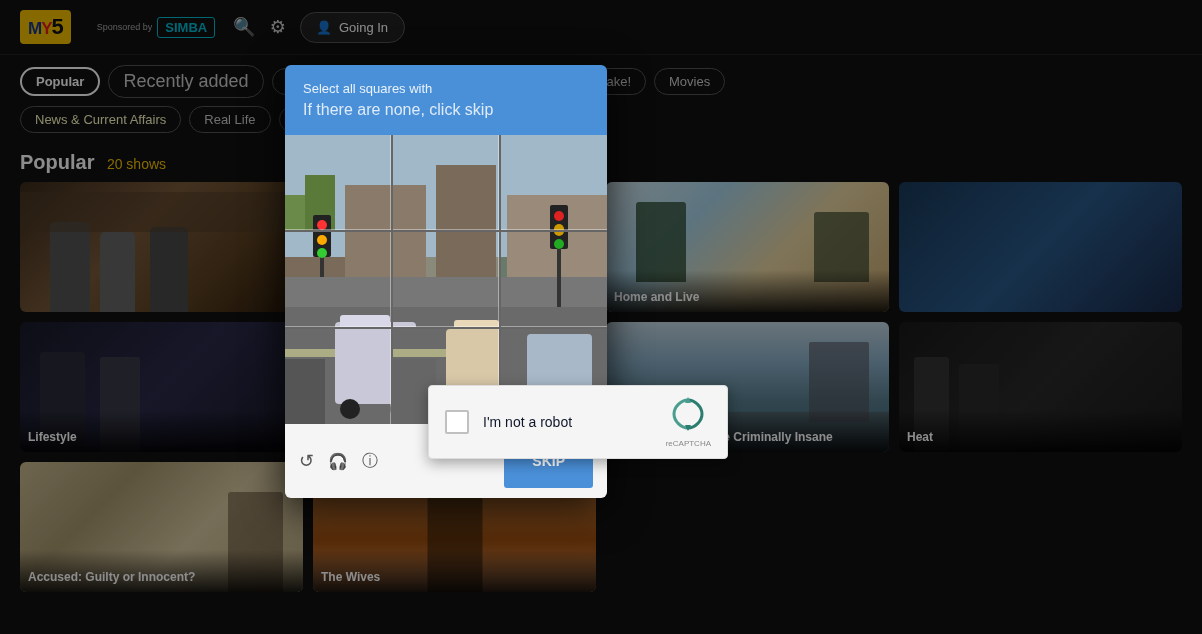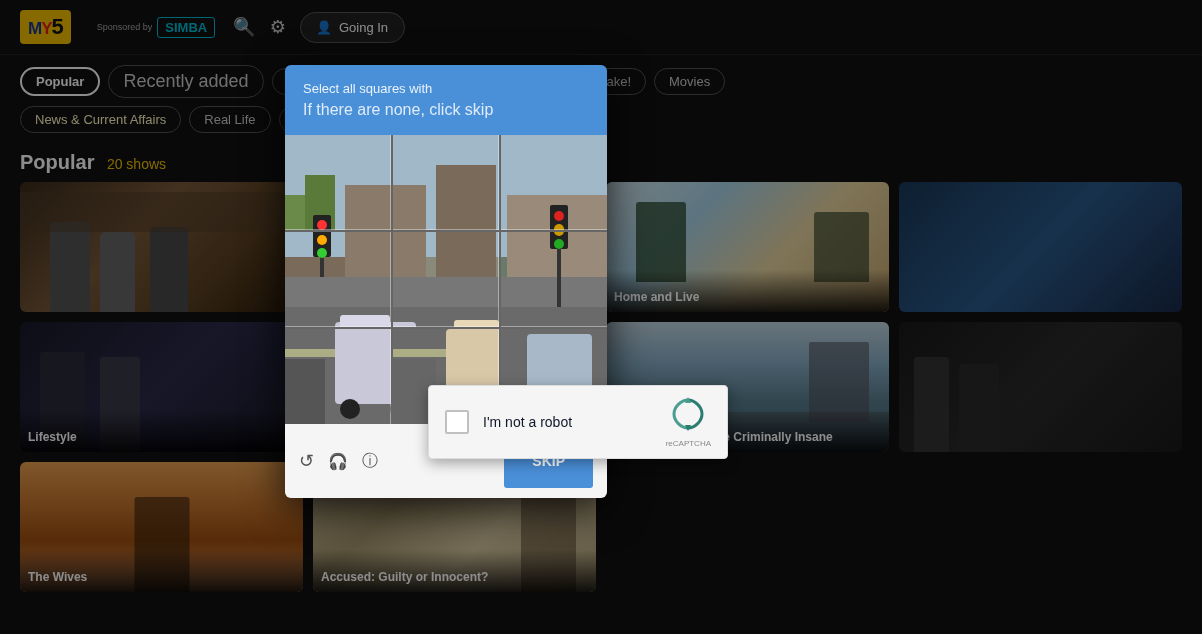--- a/index.html
+++ b/index.html
@@ -103,34 +103,35 @@
         <div style="position:absolute;top:20px;right:20px;width:60px;height:80px;background:rgba(80,80,90,0.6);border-radius:2px;"></div>
       </div>
       <div style="position:absolute;bottom:0;left:0;right:0;background:linear-gradient(transparent,rgba(0,0,0,0.85));padding:20px 8px 8px;font-size:12px;font-weight:bold;color:#fff;">Broadmoor: For The Criminally Insane</div>
     </div>
 
     <div style="position:relative;border-radius:6px;overflow:hidden;cursor:pointer;">
       <div style="width:100%;height:130px;background:linear-gradient(135deg,#1a1a1a 0%,#2a2a2a 50%,#1a1a1a 100%);position:relative;">
         <div style="position:absolute;bottom:0;left:15px;width:35px;height:95px;background:#333;border-radius:3px 3px 0 0;"></div>
         <div style="position:absolute;bottom:0;left:60px;width:40px;height:88px;background:#2a2a2a;border-radius:3px 3px 0 0;"></div>
       </div>
+      <div style="position:absolute;bottom:0;left:0;right:0;background:linear-gradient(transparent,rgba(0,0,0,0.85));padding:20px 8px 8px;font-size:12px;font-weight:bold;color:#fff;">Heat</div>
+    </div>
+
+    <div style="position:relative;border-radius:6px;overflow:hidden;cursor:pointer;">
+      <div style="width:100%;height:130px;background:linear-gradient(135deg,#c8b890 0%,#a89870 30%,#d8c8a0 60%,#b8a880 100%);position:relative;">
+        <div style="position:absolute;bottom:0;right:20px;width:55px;height:100px;background:rgba(80,60,40,0.5);border-radius:3px 3px 0 0;"></div>
+      </div>
+      <div style="position:absolute;bottom:0;left:0;right:0;background:linear-gradient(transparent,rgba(0,0,0,0.85));padding:20px 8px 8px;font-size:12px;font-weight:bold;color:#fff;">Accused: Guilty or Innocent?</div>
     </div>
 
     <div style="position:relative;border-radius:6px;overflow:hidden;cursor:pointer;">
       <div style="width:100%;height:130px;background:linear-gradient(180deg,#e8a050 0%,#c87830 30%,#a05010 60%,#d09060 100%);position:relative;">
         <div style="position:absolute;bottom:0;left:50%;transform:translateX(-50%);width:55px;height:95px;background:rgba(50,30,10,0.6);border-radius:3px 3px 0 0;"></div>
       </div>
       <div style="position:absolute;bottom:0;left:0;right:0;background:linear-gradient(transparent,rgba(0,0,0,0.85));padding:20px 8px 8px;font-size:12px;font-weight:bold;color:#fff;">The Wives</div>
-    </div>
-
-    <div style="position:relative;border-radius:6px;overflow:hidden;cursor:pointer;">
-      <div style="width:100%;height:130px;background:linear-gradient(135deg,#c8b890 0%,#a89870 30%,#d8c8a0 60%,#b8a880 100%);position:relative;">
-        <div style="position:absolute;bottom:0;right:20px;width:55px;height:100px;background:rgba(80,60,40,0.5);border-radius:3px 3px 0 0;"></div>
-      </div>
-      <div style="position:absolute;bottom:0;left:0;right:0;background:linear-gradient(transparent,rgba(0,0,0,0.85));padding:20px 8px 8px;font-size:12px;font-weight:bold;color:#fff;">Accused: Guilty or Innocent?</div>
     </div>
 
   </div>
 </div>
 
 <div style="position:absolute;top:0;left:0;right:0;bottom:0;background:rgba(0,0,0,0.45);z-index:100;"></div>
 
 <div style="position:absolute;top:65px;left:285px;width:322px;z-index:200;border-radius:6px;overflow:hidden;box-shadow:0 10px 40px rgba(0,0,0,0.8);">
 
   <div style="background:#4a90d9;padding:16px 18px;">

